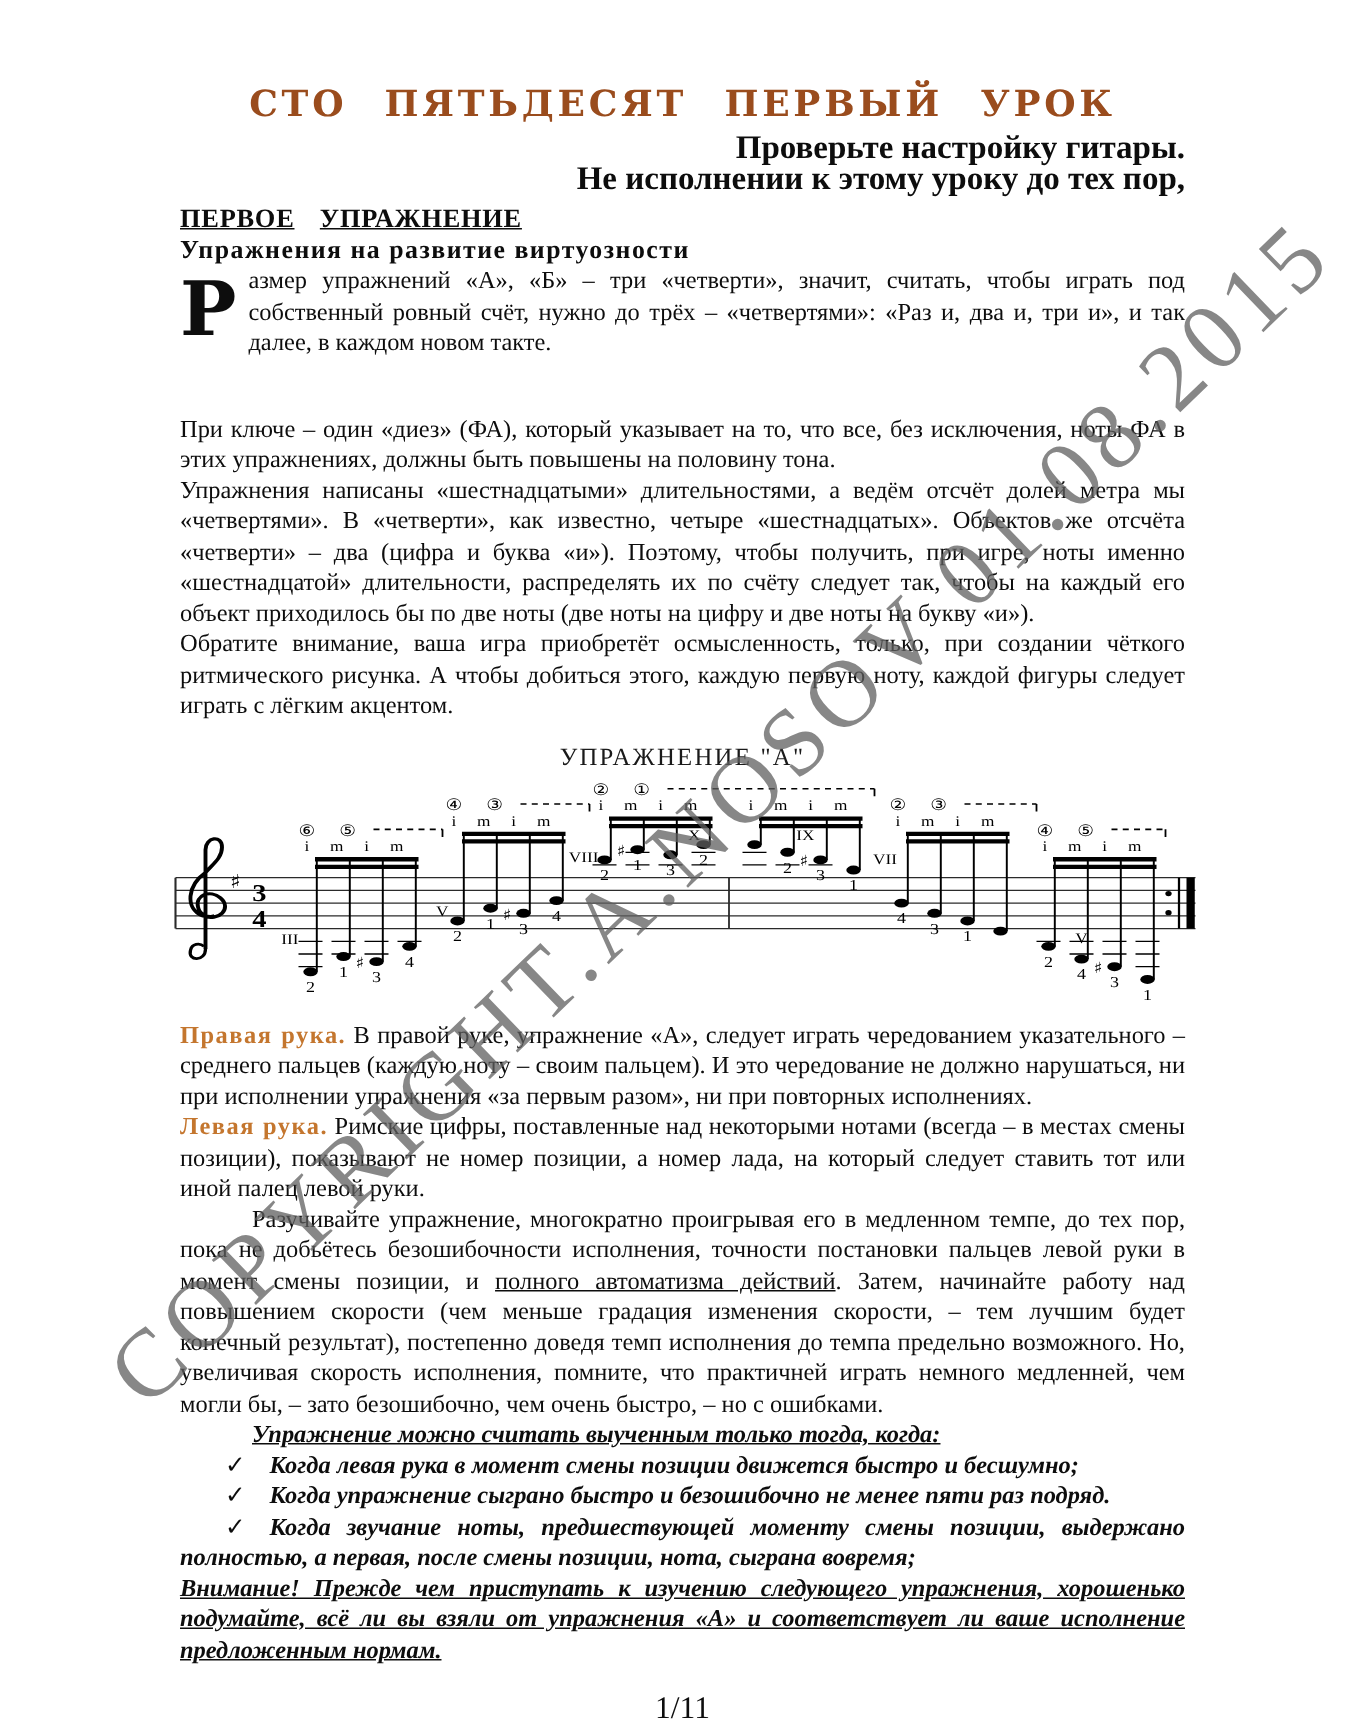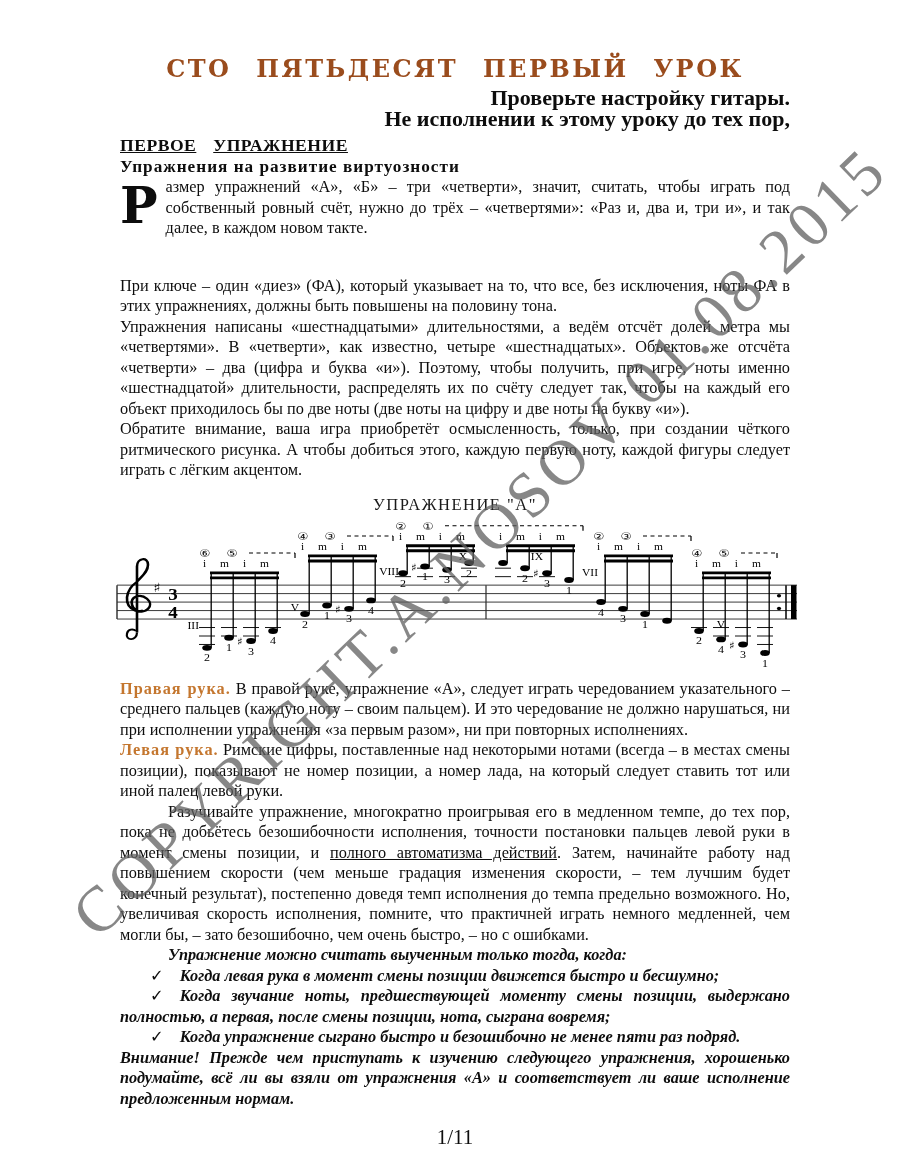--- a/index.html
+++ b/index.html
@@ -19,21 +19,21 @@
   .heading .hw + .hw { margin-left:12px; }
   .subheading { font-weight:700; font-size:17.2px; letter-spacing:1px; margin-top:1px; }
   .para { font-size:16.3px; line-height:20.5px; text-align:justify; }
   .clear { clear:both;margin-top:37px; }
   .dropcap {
     float:left; font-size:50px; line-height:56px; font-weight:700;
     padding:1px 8px 0 0; font-family:"DejaVu Serif", serif;
   }
   .hand-label { font-weight:700; color:#c4762e; letter-spacing:1px; }
   .indent { text-indent:48px; }
-  .it { font-style:italic; font-weight:700; }
+  .it { font-style:italic; font-weight:700;text-decoration:underline; }
   .bold { font-weight:700;margin-top:31px; }
   .underlined { text-decoration:underline; }
   .check-item { font-style:italic; font-weight:700; font-size:16.3px; line-height:20.5px; text-align:justify; }
   .check { display:inline-block; margin-left:30px; margin-right:16px; font-style:normal; font-weight:400; }
   .caption { text-align:center; font-size:16.5px; letter-spacing:1.5px; margin:14px 0 4px; color:#1a1a1a; }
   .notation-wrap { margin-left:-5px; }
   .pagenum { text-align:center; font-size:21px; margin-top:16px; }
   .watermark {
     position:absolute; left:-75px; top:505px; width:1110px; text-align:center;
     font-family:"Liberation Serif", serif; font-size:64px; letter-spacing:5px;
@@ -264,23 +264,23 @@
     <div class="para indent">
       <span>Разучивайте упражнение, многократно проигрывая его в медленном темпе, до тех пор, пока не добьётесь безошибочности исполнения, точности постановки пальцев левой руки в момент смены позиции, и </span><span class="underlined">полного автоматизма действий</span><span>. Затем, начинайте работу над повышением скорости (чем меньше градация изменения скорости, – тем лучшим будет конечный результат), постепенно  доведя темп исполнения до темпа предельно возможного. Но, увеличивая скорость исполнения, помните, что  практичней играть немного медленней, чем могли бы, – зато безошибочно, чем очень быстро, – но  с ошибками.</span>
     </div>
 
     <div class="para indent it">Упражнение можно считать выученным только тогда, когда:</div>
 
     <div class="check-item">
       <span class="check">✓</span><span>Когда левая рука в </span><span class="bold">момент</span><span> смены позиции движется быстро и бесшумно;</span>
     </div>
     <div class="check-item">
+      <span class="check">✓</span><span>Когда упражнение сыграно быстро и безошибочно не менее пяти раз подряд.</span>
+    </div>
+    <div class="check-item">
       <span class="check">✓</span><span>Когда звучание ноты, предшествующей моменту смены позиции, выдержано полностью, а первая, после  смены позиции, нота, сыграна вовремя;</span>
-    </div>
-    <div class="check-item">
-      <span class="check">✓</span><span>Когда упражнение сыграно быстро и безошибочно не менее пяти раз подряд.</span>
     </div>
 
     <div class="para it">Внимание! Прежде чем приступать к изучению следующего упражнения, хорошенько подумайте,  всё ли вы взяли от упражнения «А» и соответствует ли ваше исполнение предложенным нормам.</div>
 
     <div class="pagenum">1/11</div>
   </div>
 </div>
 
 </body></html>

